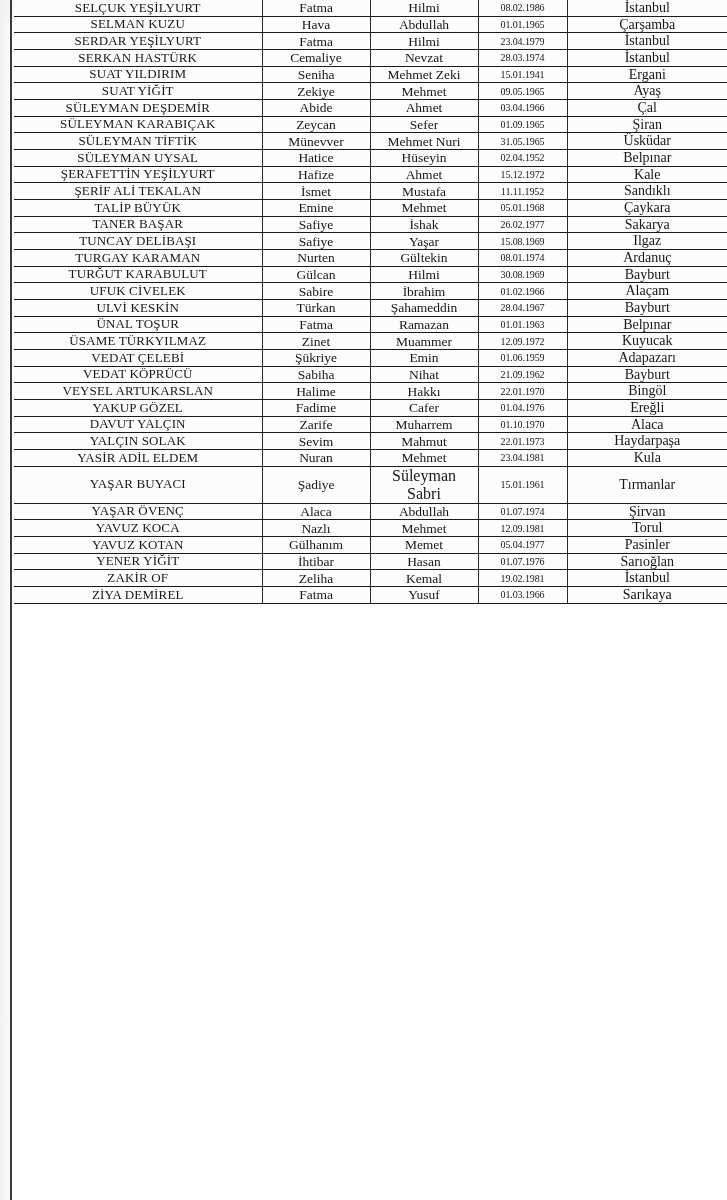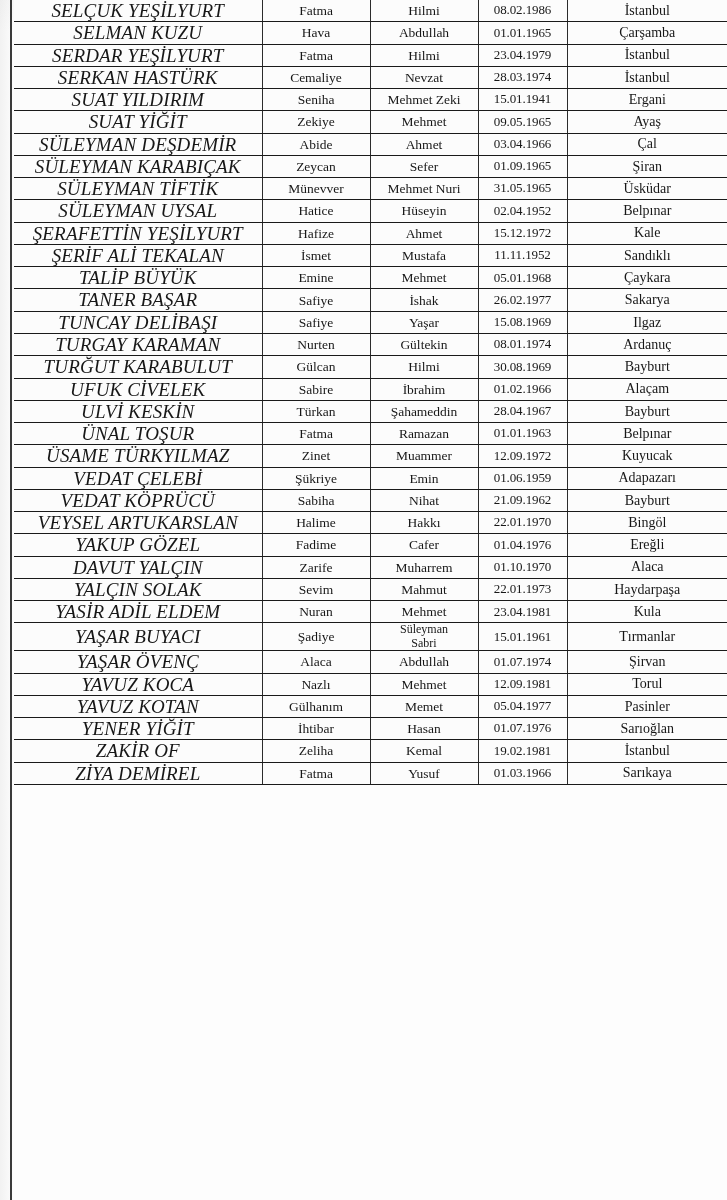--- a/index.html
+++ b/index.html
@@ -62,42 +62,41 @@
   }
 
   
   col.c-name  { width: 248px; }
   col.c-moth  { width: 108px; }
   col.c-fath  { width: 108px; }
   col.c-dob   { width: 89px;  }
   col.c-place { width: 160px; }
 
   .cell-name {
-    font-size: 19px;
+    font-size: 13px;
     letter-spacing: 0.15px;
     font-weight: 400;
     padding: 7px 6px 7px 6px;
-    font-style: italic;
   }
   .cell-moth, .cell-fath {
     font-size: 13.5px;
     padding: 7px 4px;
   }
   .cell-dob {
-    font-size: 13px;
+    font-size: 10px;
     padding: 7px 3px;
     letter-spacing: -0.1px;
   }
   .cell-place {
     font-size: 14px;
     padding: 7px 4px;
   }
   .two-line {
     line-height: 1.08;
-    font-size: 12px;
+    font-size: 16px;
     white-space: pre-line;
   }
 
   
   #page-left-edge {
     position: absolute;
     left: 10px;
     top: 0;
     width: 1.6px;
     height: 1200px;

